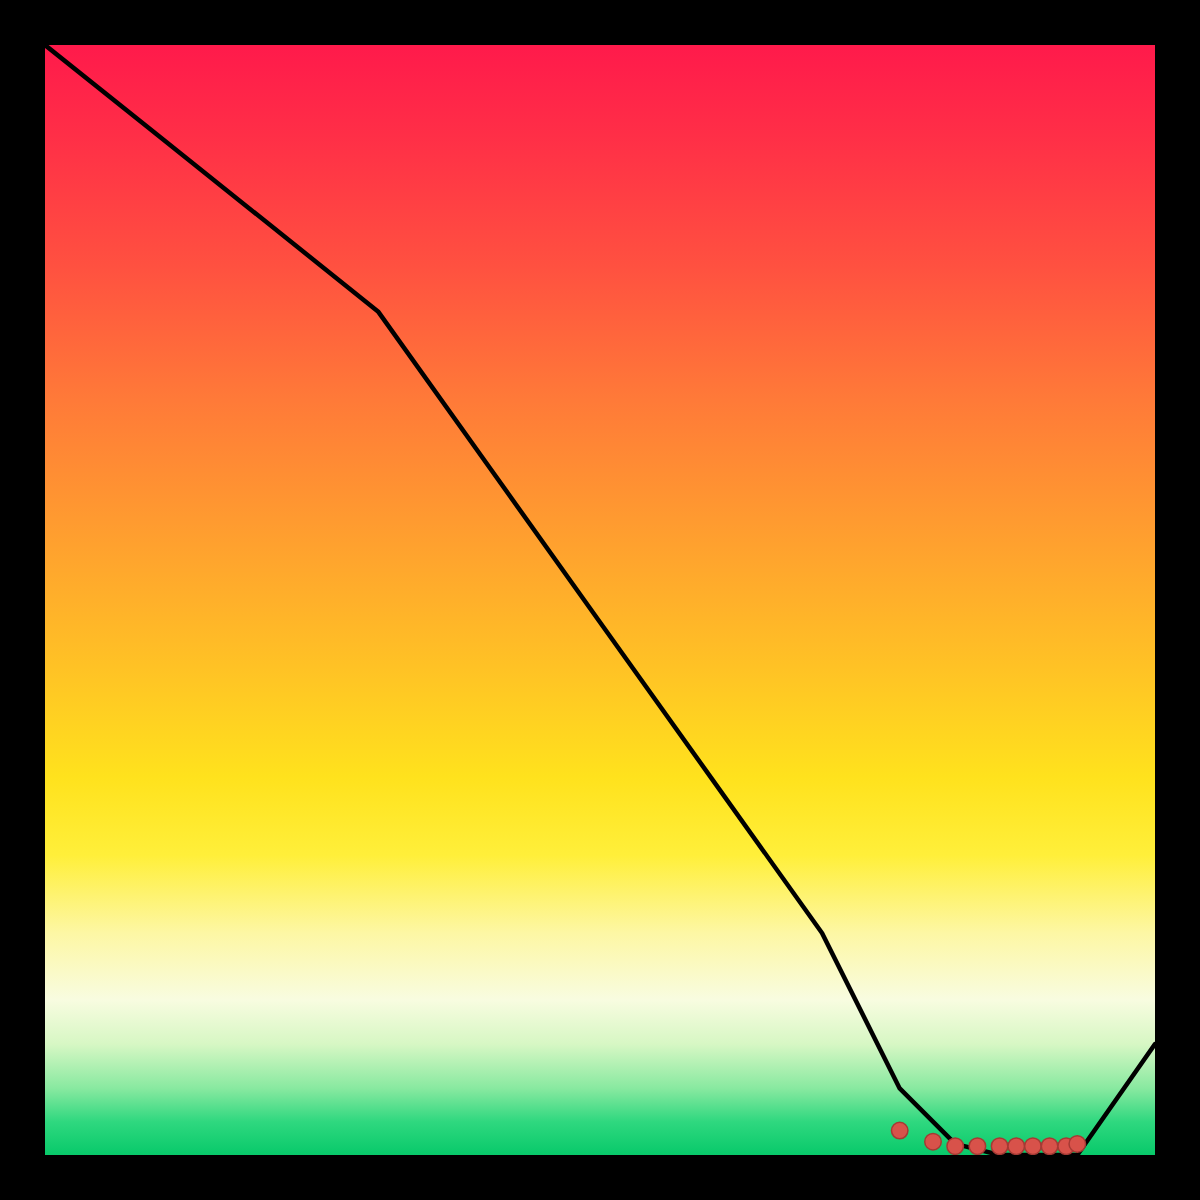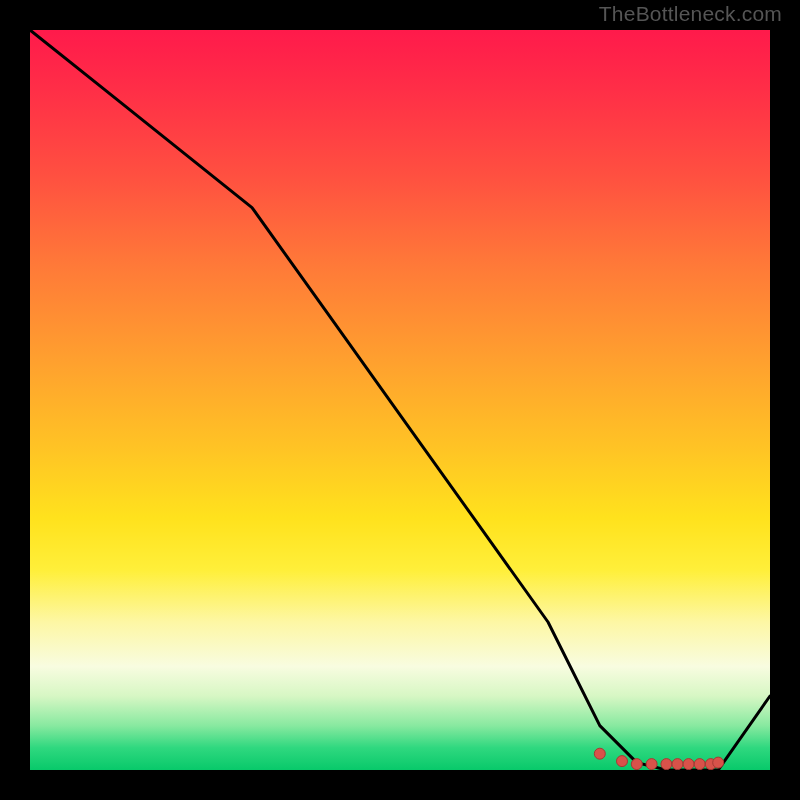--- a/index.html
+++ b/index.html
@@ -56,21 +56,20 @@
     left: 0;
     top: 0;
     width: 740px;
     height: 740px;
   }
 </style>
 </head>
 <body>
 
 <div class="frame">
-  <div class="attribution">TheBottleneck.com</div>
 
   <div class="plot-area">
     <svg class="overlay" viewBox="0 0 740 740" preserveAspectRatio="none">
       <polyline id="main-line" fill="none" stroke="#000000" stroke-width="3" stroke-linejoin="round" stroke-linecap="round" points="0.0,0.0 74.0,59.2 148.0,118.4 222.0,177.6 296.0,281.2 370.0,384.8 444.0,488.4 518.0,592.0 569.8,695.6 606.8,732.6 636.4,740.0 666.0,740.0 688.2,740.0 740.0,666.0"></polyline>
       <g id="markers">
           <circle cx="569.8" cy="723.7" r="5.5" fill="#d8524a" stroke="#a53a34" stroke-width="1"></circle>
           <circle cx="592.0" cy="731.1" r="5.5" fill="#d8524a" stroke="#a53a34" stroke-width="1"></circle>
           <circle cx="606.8" cy="734.1" r="5.5" fill="#d8524a" stroke="#a53a34" stroke-width="1"></circle>
           <circle cx="621.6" cy="734.1" r="5.5" fill="#d8524a" stroke="#a53a34" stroke-width="1"></circle>
           <circle cx="636.4" cy="734.1" r="5.5" fill="#d8524a" stroke="#a53a34" stroke-width="1"></circle>

